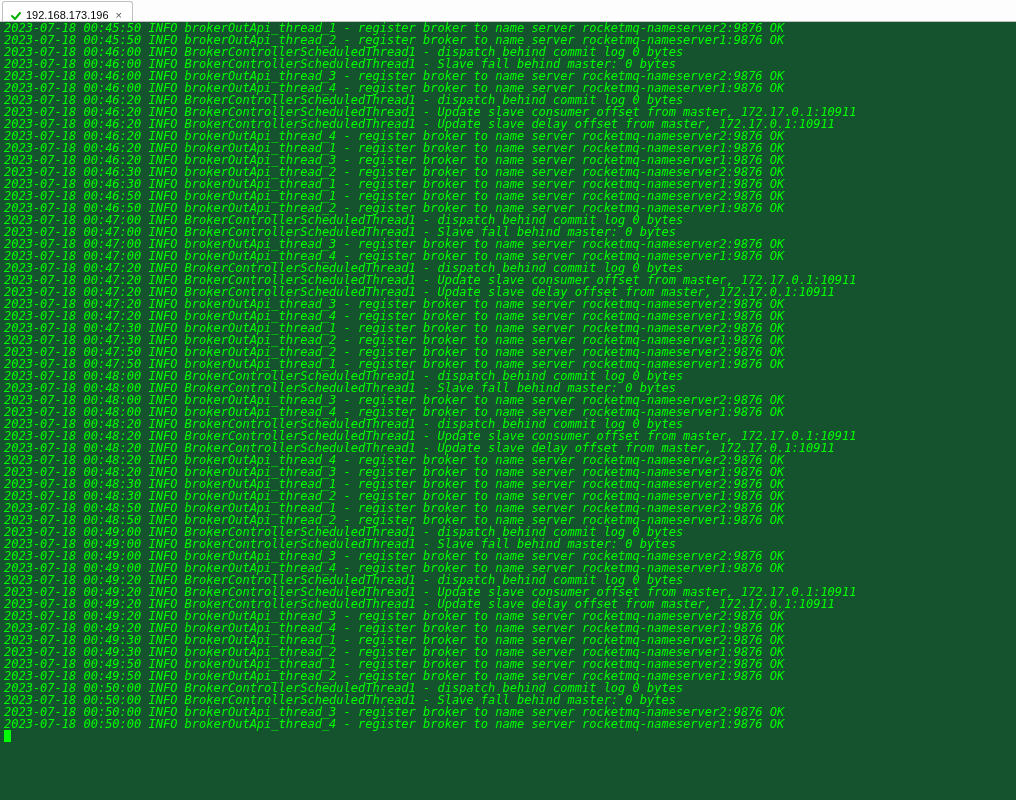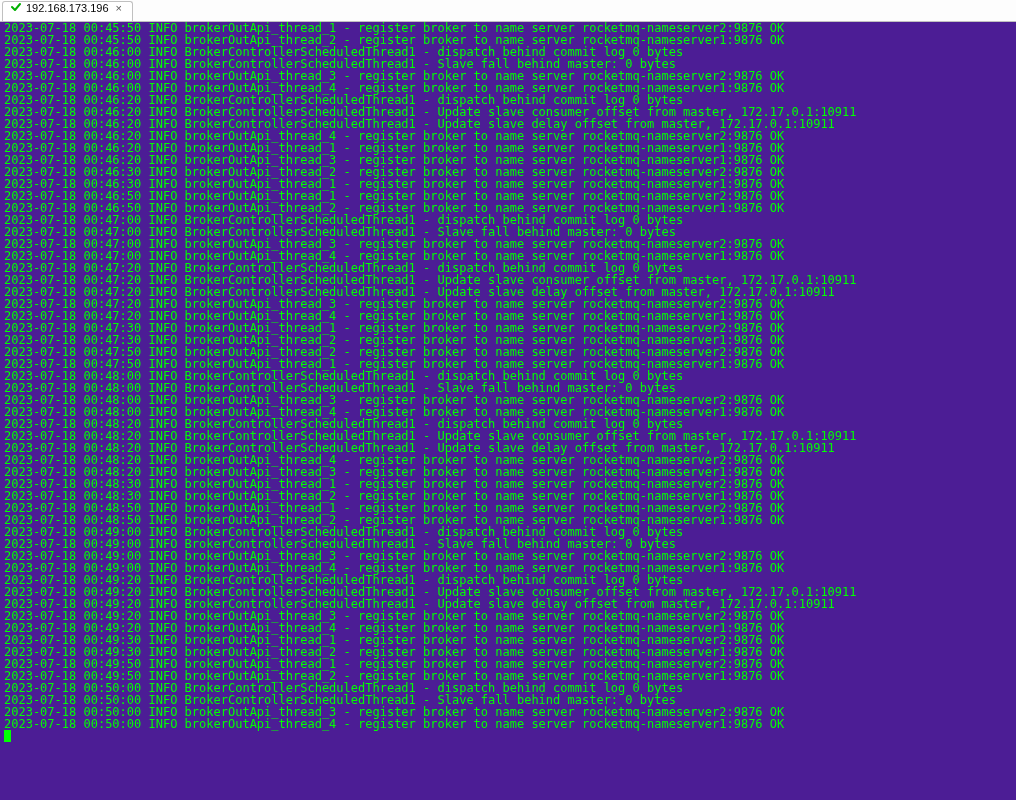--- a/index.html
+++ b/index.html
@@ -1,23 +1,23 @@
 <!DOCTYPE html>
 <html><head>
 <meta charset="utf-8">
 <style>
   * { margin:0; padding:0; box-sizing:border-box; }
   html,body { width:1016px; height:800px; font-family: "DejaVu Sans Mono","Consolas",monospace; background:#f0f0f0; overflow:hidden; }
   
   .tabbar { height:22px; background:#fdfdfd; border-bottom:1px solid #c0c0c0; display:flex; align-items:flex-end; padding-left:2px; }
-  .tab { height:20px; display:flex; align-items:flex-start; gap:5px; padding:0 8px; font:11px sans-serif; background:#ffffff; border:1px solid #c0c0c0; border-bottom:none; border-radius:3px 3px 0 0; cursor:pointer;}
+  .tab { height:20px; display:flex; align-items:flex-end; gap:5px; padding:0 8px; font:11px sans-serif; background:#ffffff; border:1px solid #c0c0c0; border-bottom:none; border-radius:3px 3px 0 0; cursor:pointer;}
   .tab .status { width:10px; height:10px; }
   .tab .close { font-size:11px; color:#555; padding:0 2px; cursor:pointer;}
   
-  .term { position:absolute; top:22px; left:0; right:0; bottom:0; background:#4c1d95; padding:0 0 0 4px; overflow:hidden; }
+  .term { position:absolute; top:22px; left:0; right:0; bottom:0; background:#14532d; padding:0 0 0 4px; overflow:hidden;font-style:italic; }
   .term pre { font-family:"DejaVu Sans Mono","Consolas",monospace; font-size:12px; line-height:12px; color:#00ff00; white-space:pre; }
   .cursor { display:inline-block; width:7px; height:12px; background:#00ff00; vertical-align:bottom;}
 </style>
 </head>
 <body>
 
 <div class="tabbar">
   <div class="tab">
     <span class="status">
       <svg width="10" height="10" viewBox="0 0 10 10">

